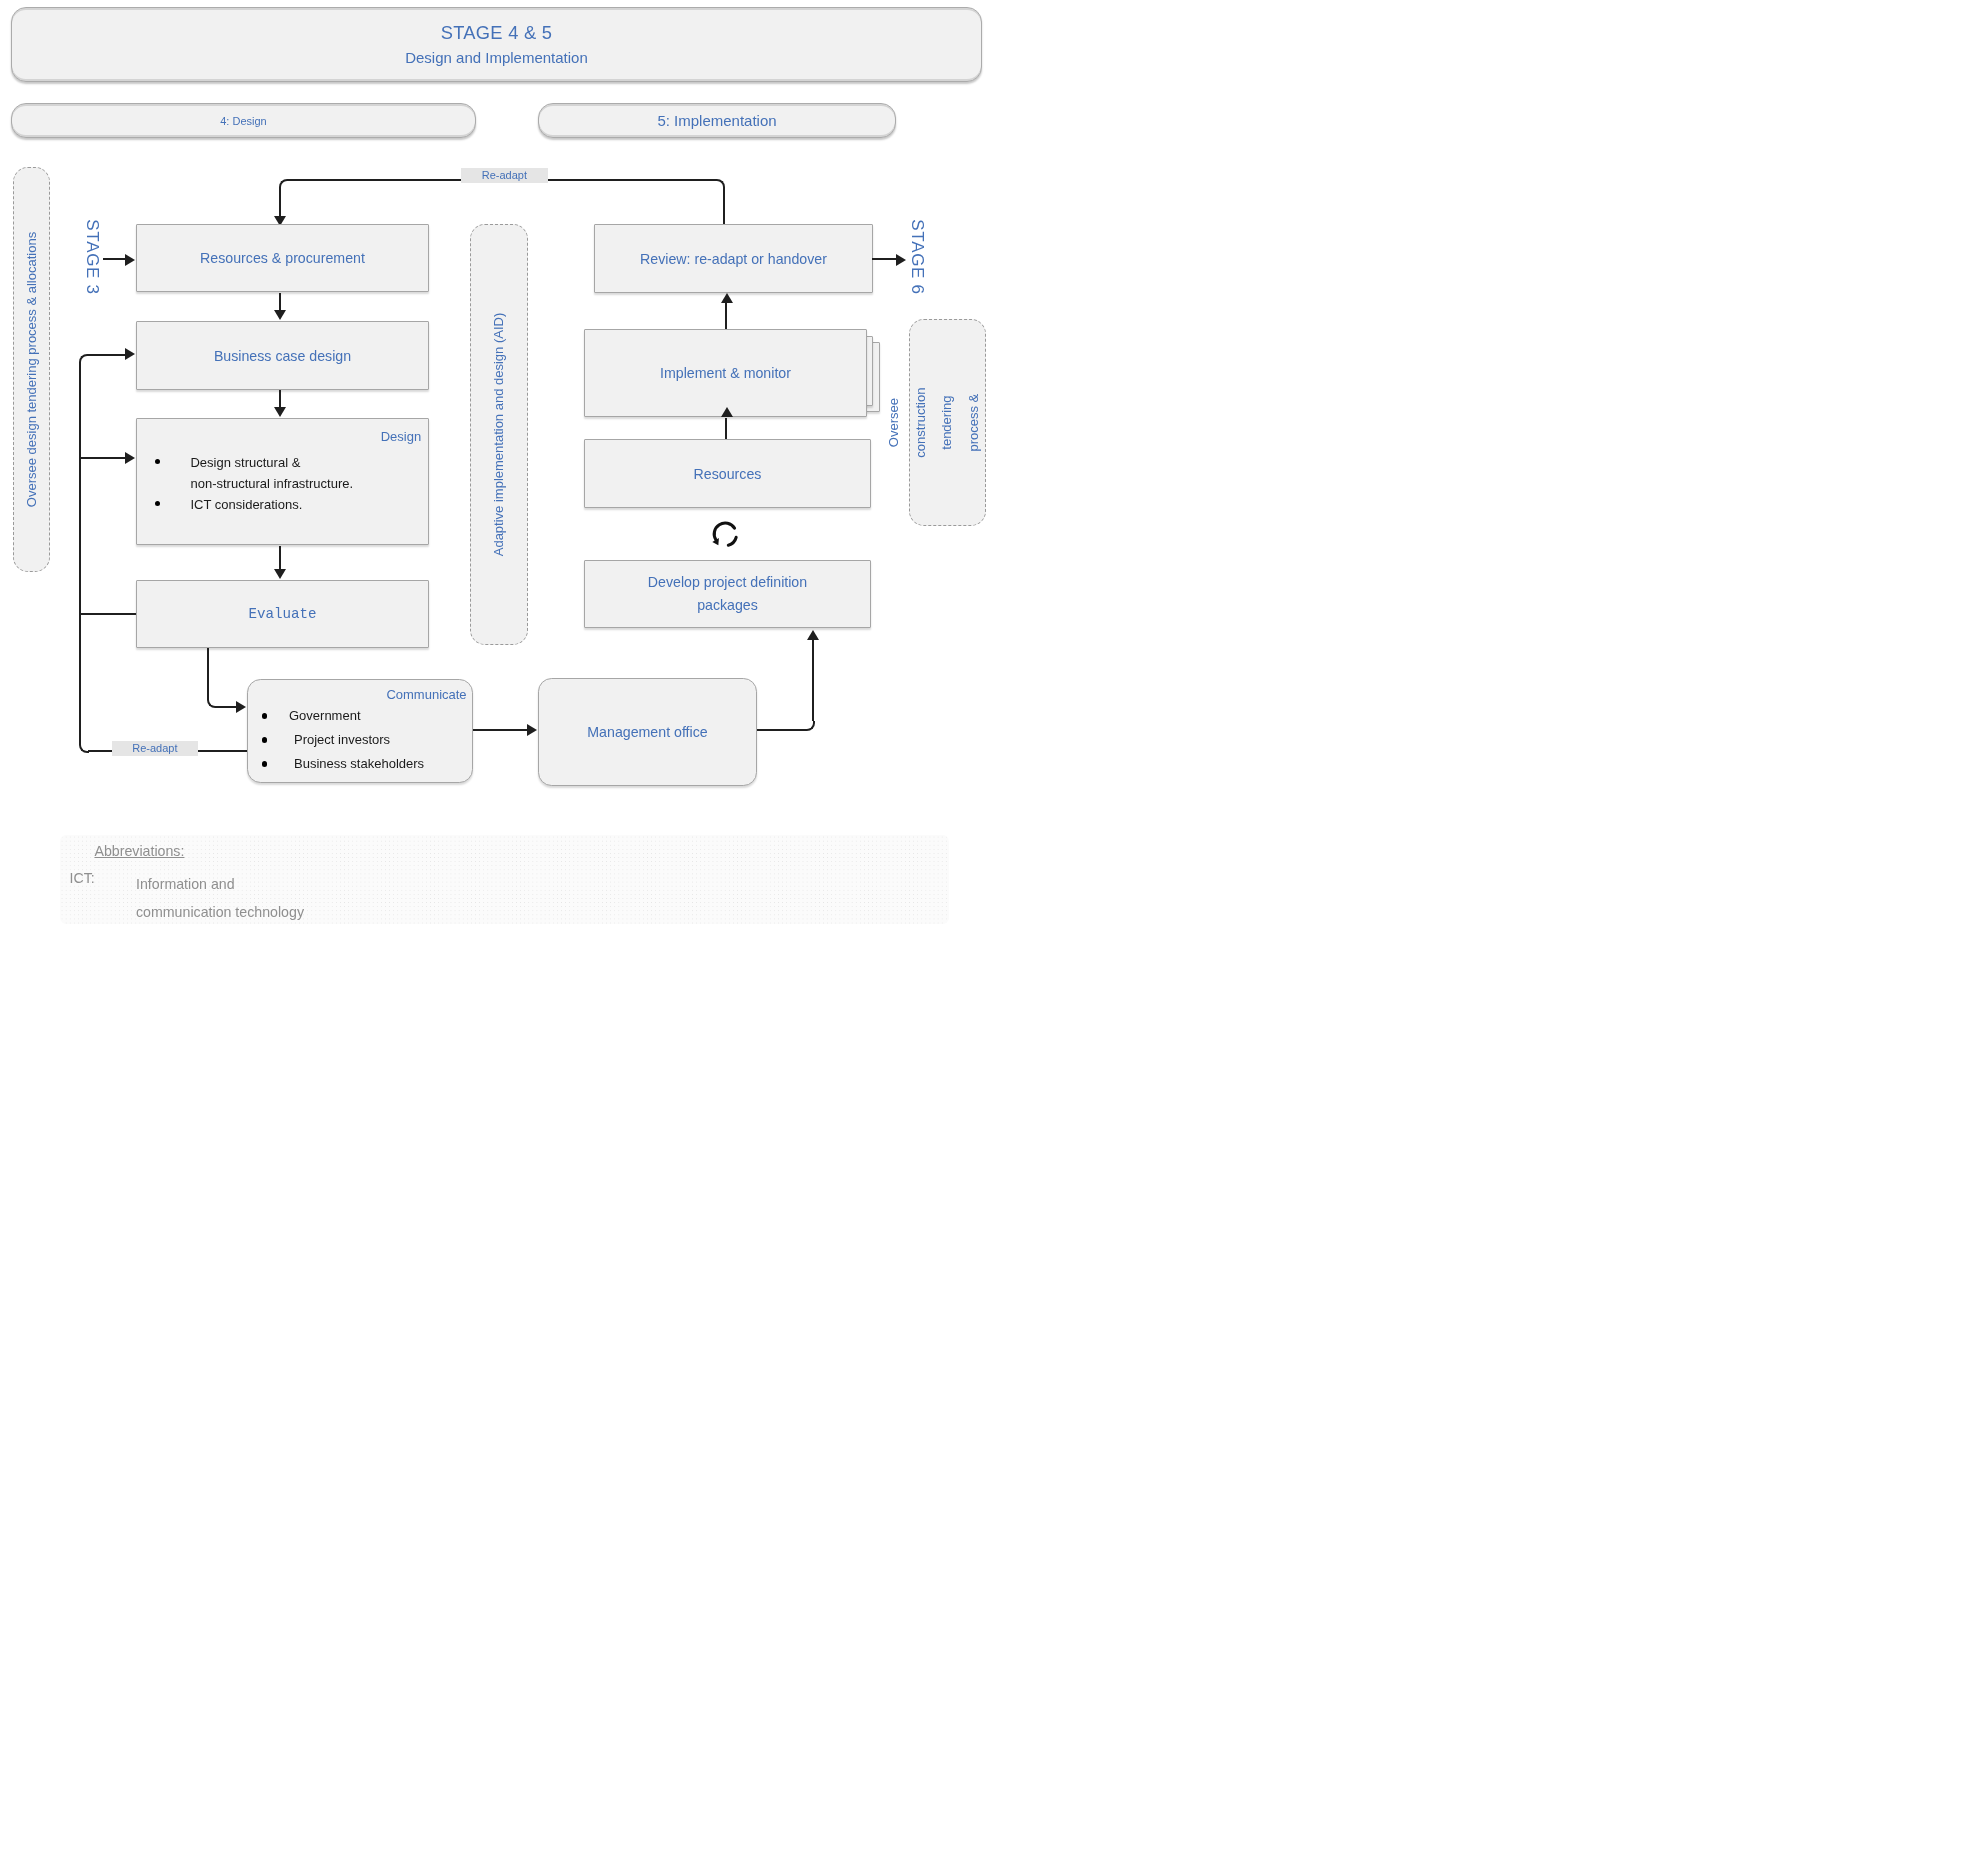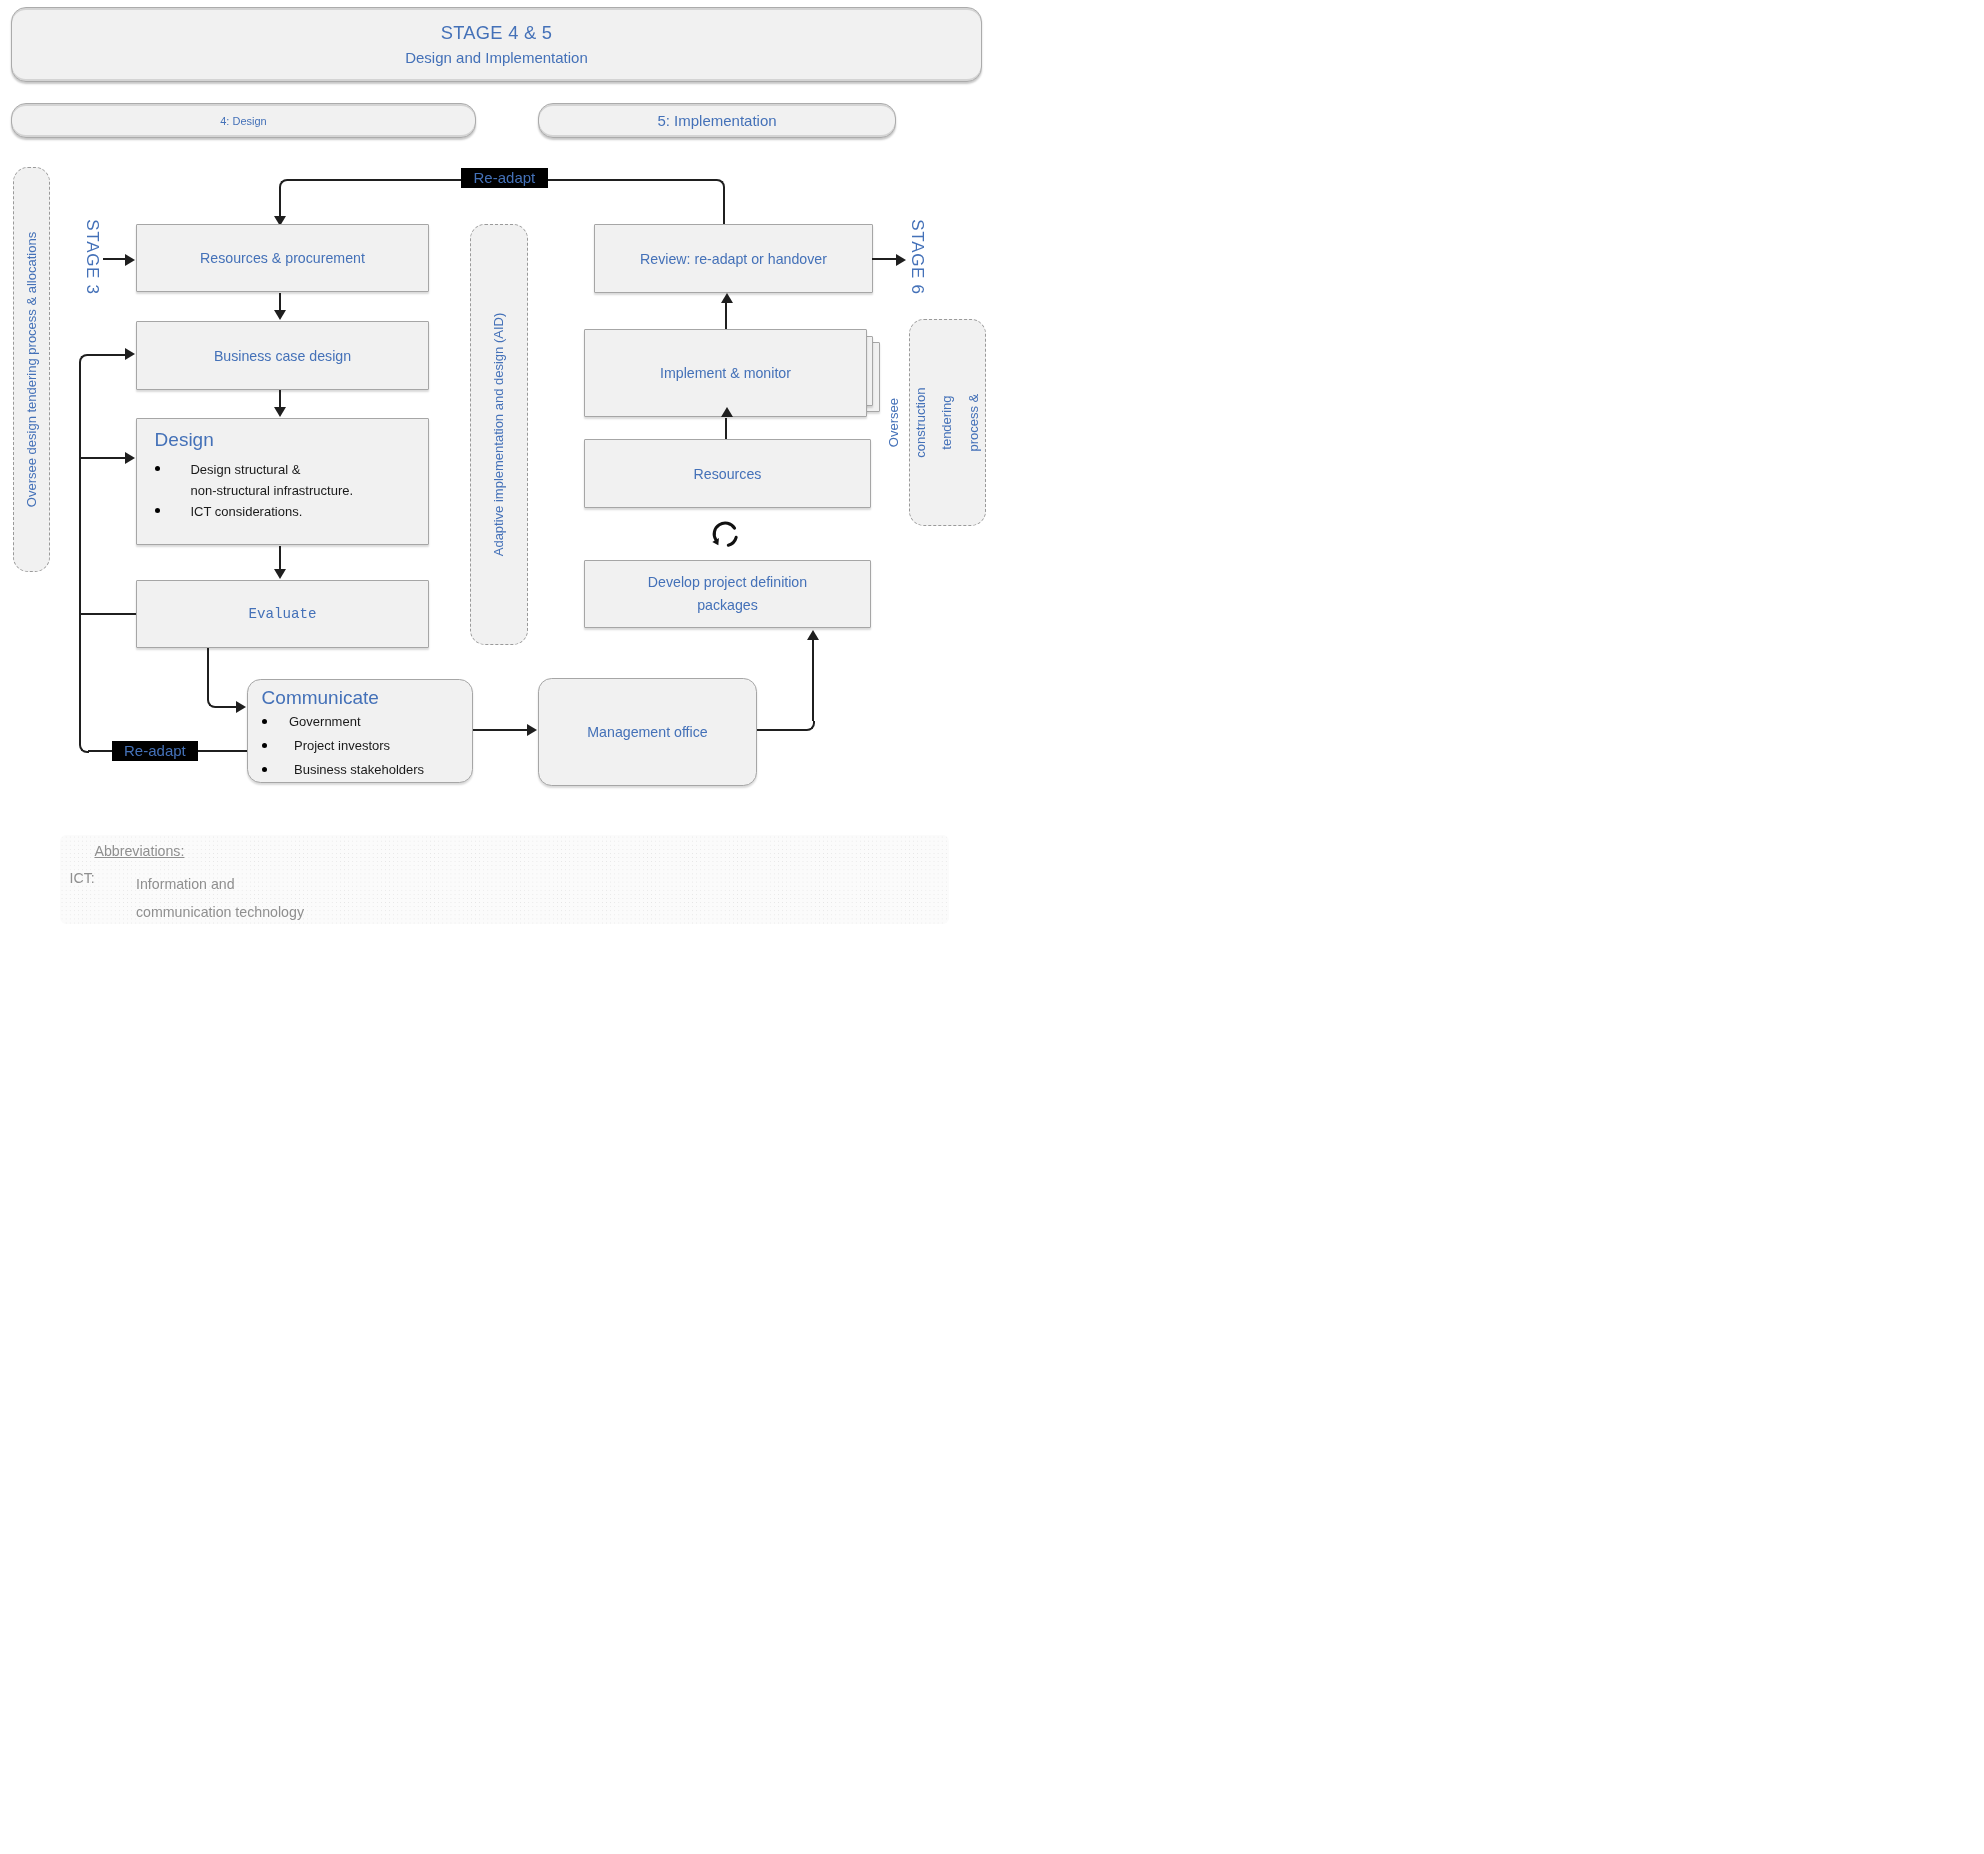--- a/index.html
+++ b/index.html
@@ -30,28 +30,28 @@
           border-right:6.1px solid transparent;border-bottom:10.2px solid #1f1f1f;}
   .tri-right{position:absolute;width:0;height:0;border-top:6.1px solid transparent;
              border-bottom:6.1px solid transparent;border-left:10.2px solid #1f1f1f;}
   .corner{position:absolute;width:9.5px;height:9.5px;box-sizing:border-box;}
   .c-tl{border-top:2px solid #1f1f1f;border-left:2px solid #1f1f1f;border-top-left-radius:8.1px;}
   .c-tr{border-top:2px solid #1f1f1f;border-right:2px solid #1f1f1f;border-top-right-radius:8.1px;}
   .c-bl{border-bottom:2px solid #1f1f1f;border-left:2px solid #1f1f1f;border-bottom-left-radius:8.1px;}
   .c-br{border-bottom:2px solid #1f1f1f;border-right:2px solid #1f1f1f;border-bottom-right-radius:8.1px;}
 
   
-  .flabel{position:absolute;background:#000000;color:#4471b8;font-size:15px;
+  .flabel{position:absolute;background:#e5e5e5;color:#4471b8;font-size:11px;
           padding:1.4px 5.4px;text-align:center;z-index:3;}
 
   
   .header-title{font-size:18.3px;letter-spacing:0.3px;}
   .header-sub{font-size:15px;margin-top:5.4px;}
   .titled{flex-direction:column;justify-content:flex-start;align-items:stretch;text-align:left;}
-  .titled .btitle{text-align:left;font-size:19px;}
+  .titled .btitle{text-align:right;font-size:13px;}
   .brow{display:flex;align-items:flex-start;color:#1a1a1a;font-size:13px;line-height:21px;}
   .dot{width:5.4px;height:5.4px;border-radius:50%;background:#000;flex:0 0 5.4px;margin-top:7.5px;}
   .preline{white-space:pre-line;}
 
   
   .abbrev{position:absolute;border-radius:6.8px;background-color:#fbfbfb;
           background-image:radial-gradient(#e3e3e3 0.7px,transparent 0.8px);
           background-size:4.1px 4.1px;color:#8f8f8f;font-size:14.2px;}
   .abbrev .hd{text-decoration:underline;}
 </style>

